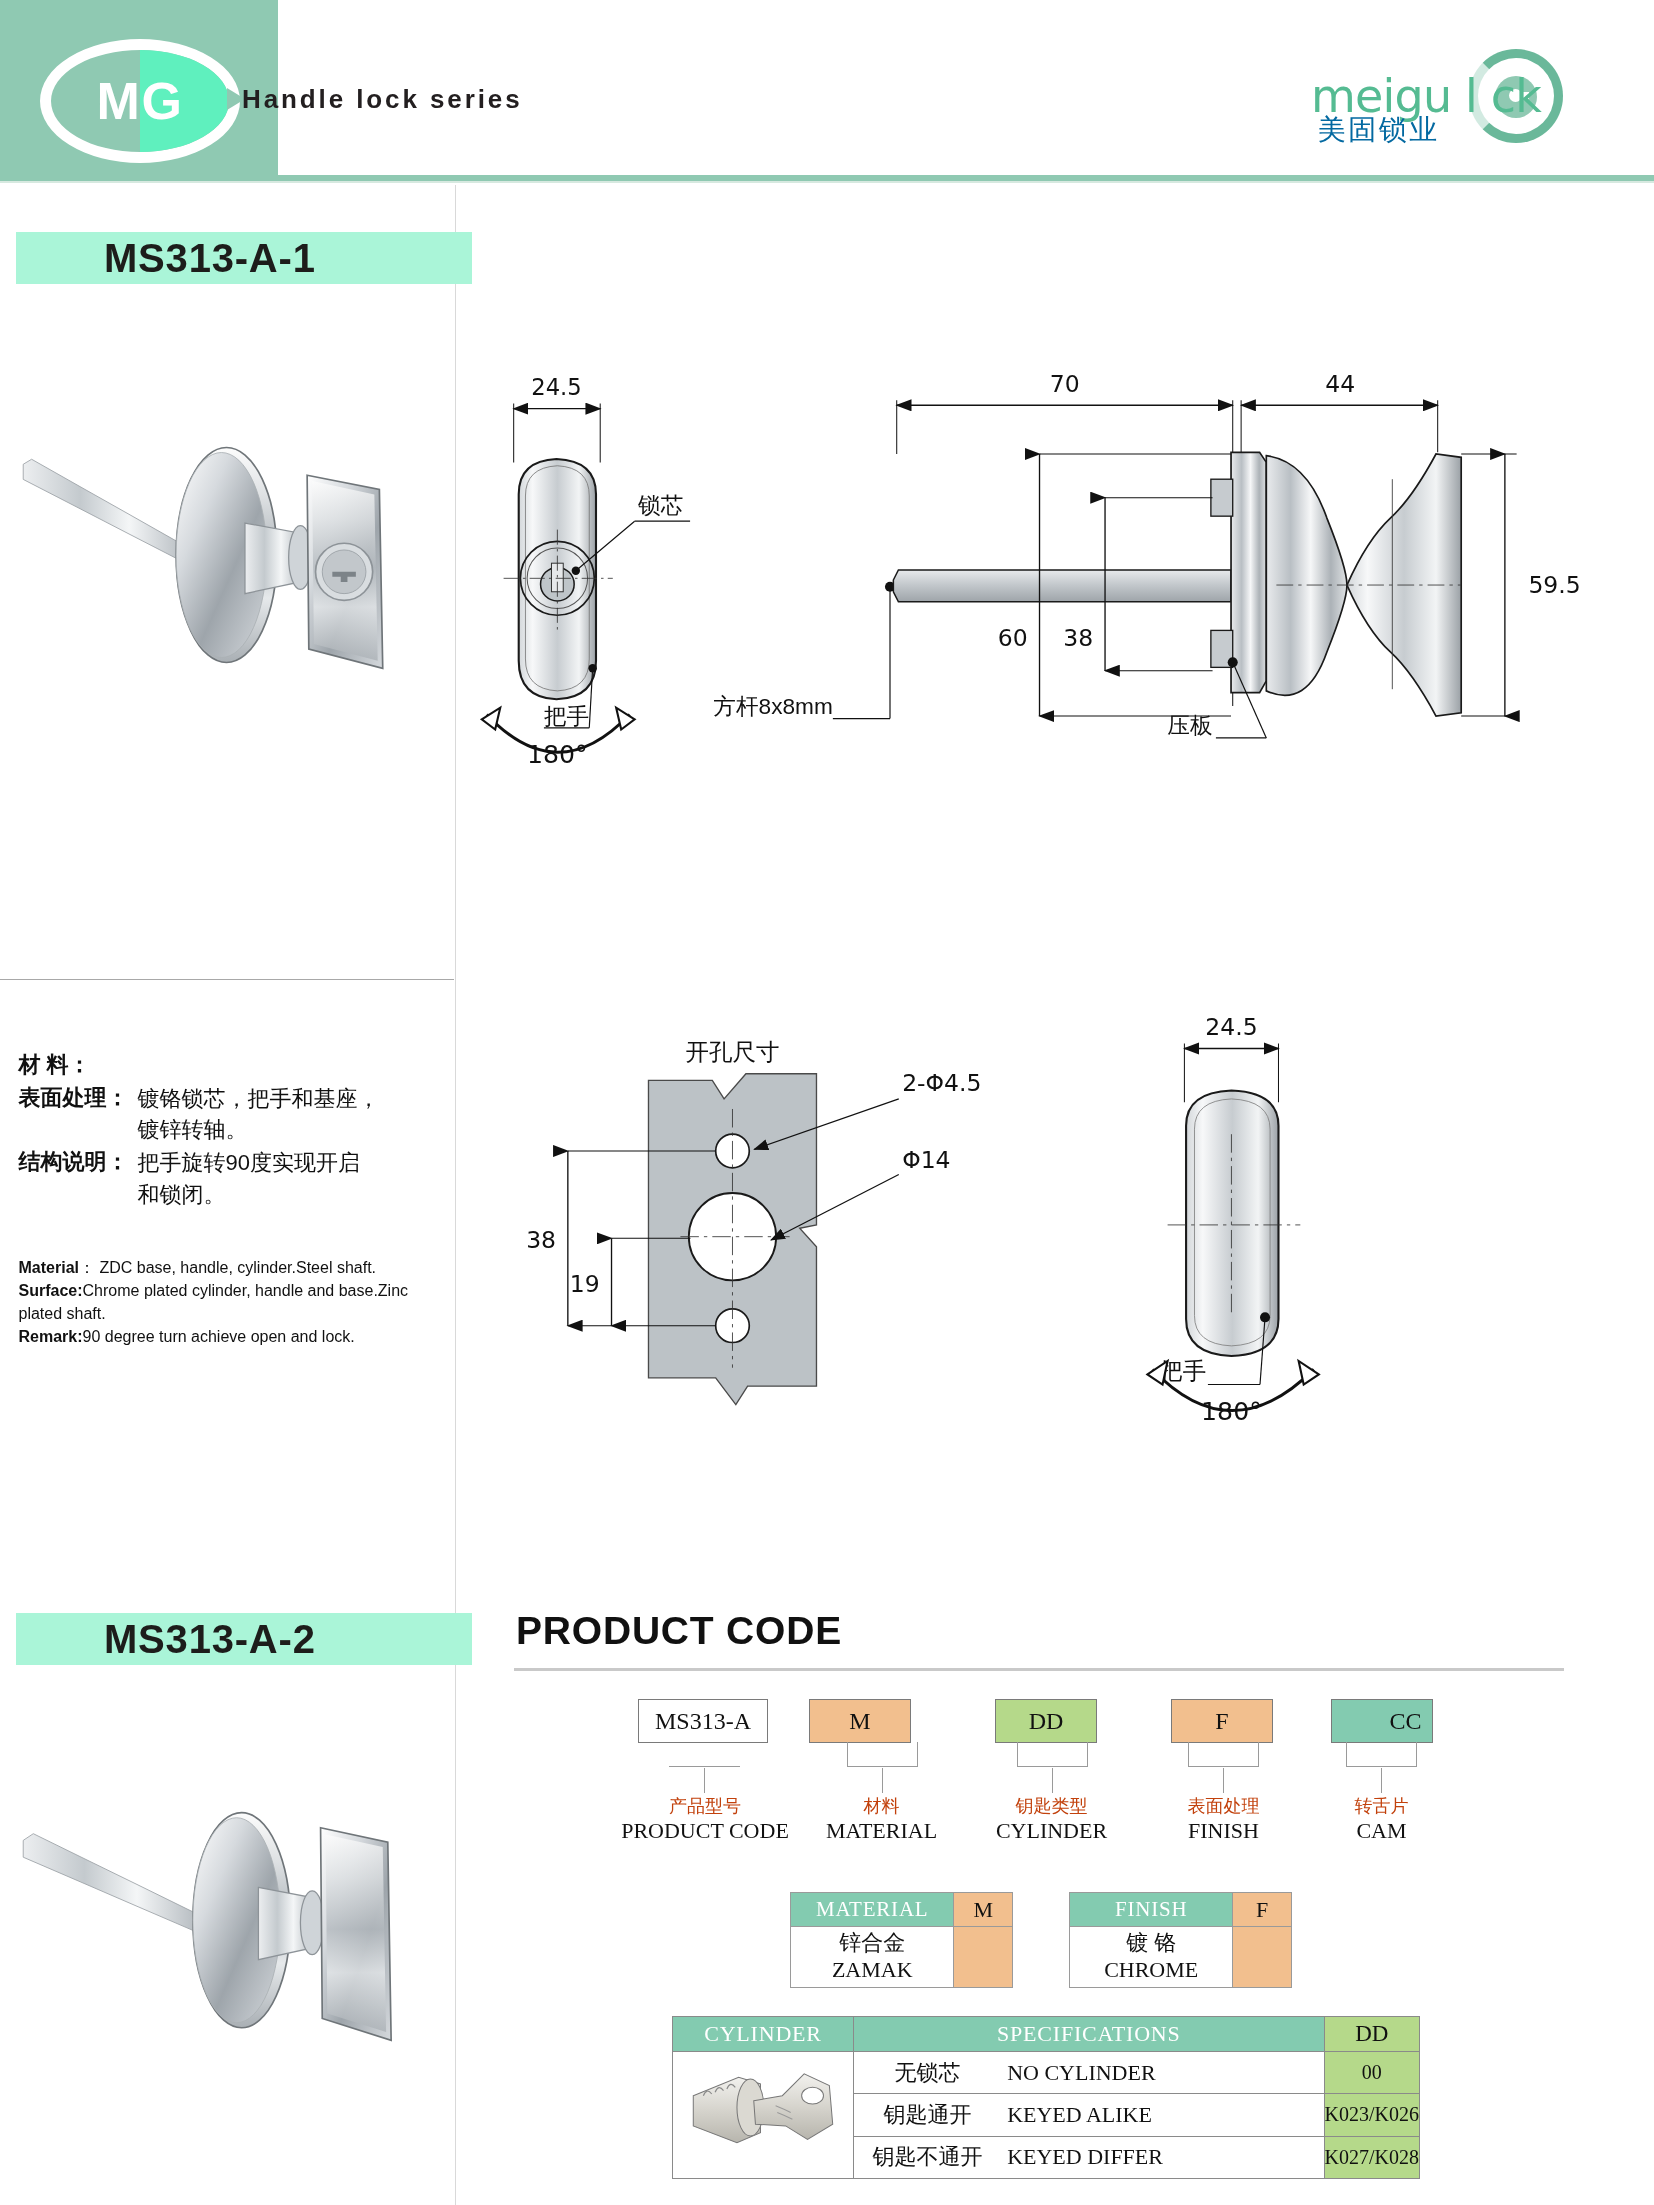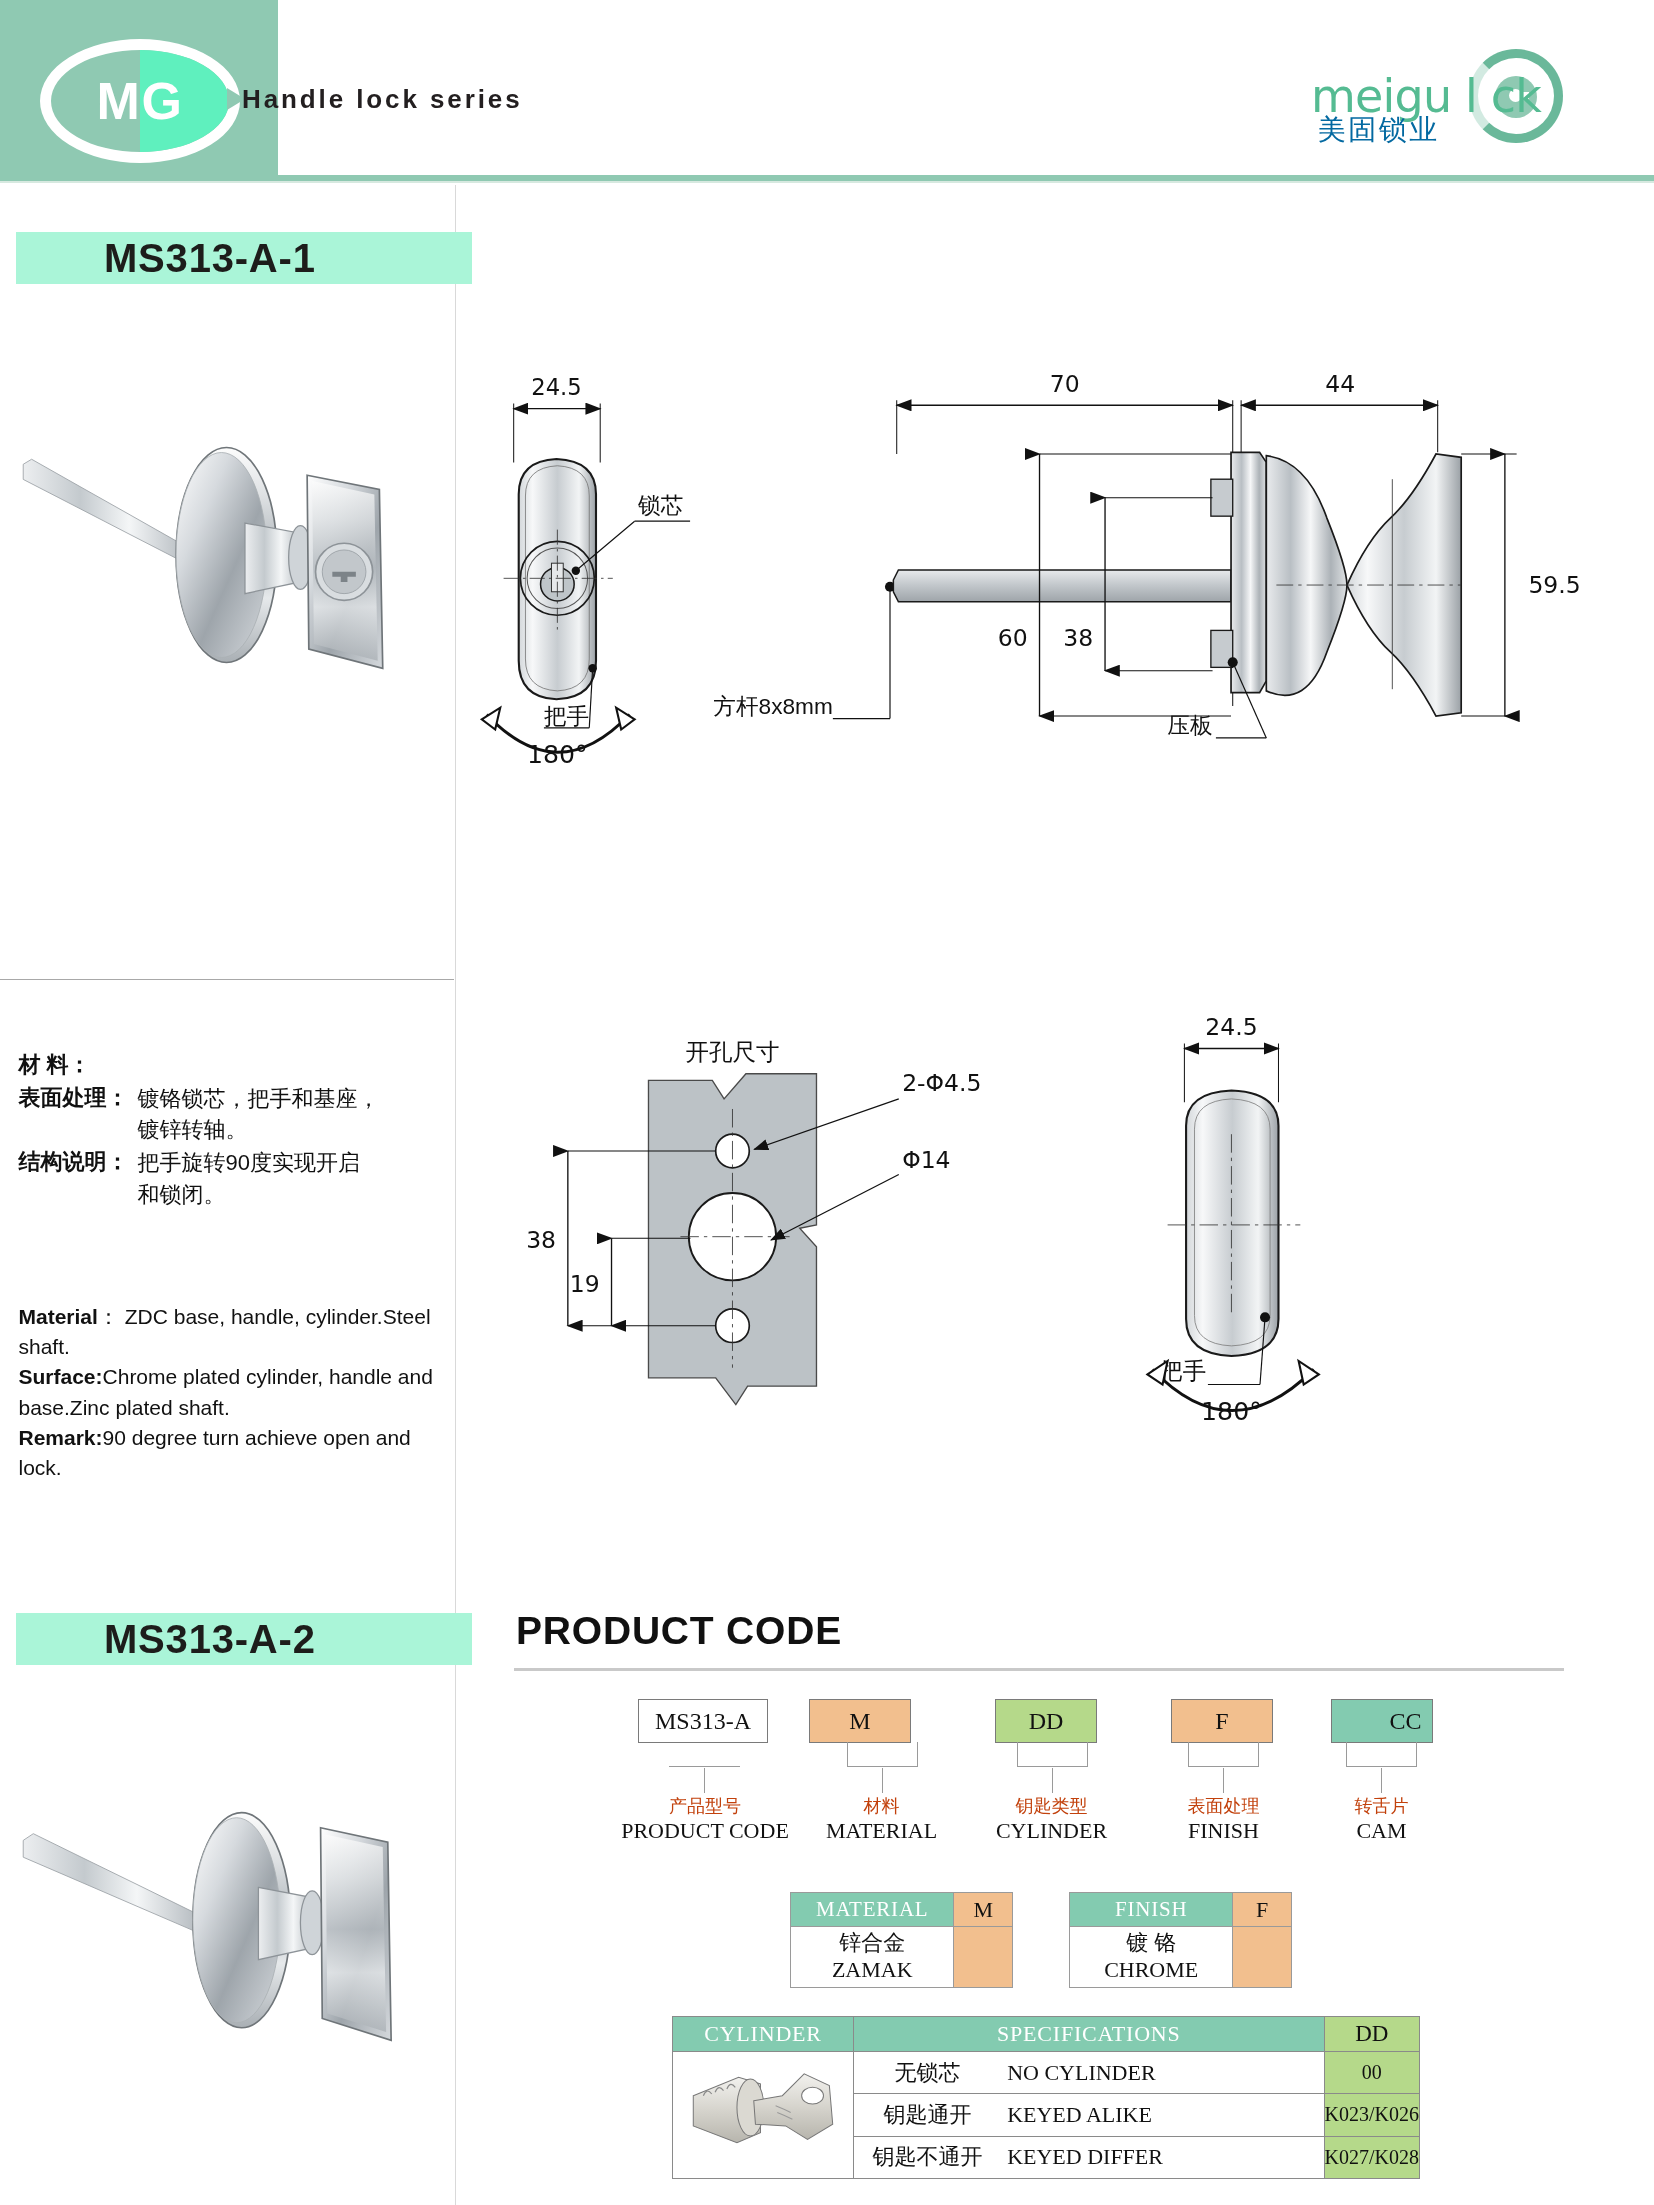--- a/index.html
+++ b/index.html
@@ -114,22 +114,22 @@
     position: absolute; left: 18.5px; top: 865px; width: 420px;
   }
   .spec-cn .row { display: flex; margin-bottom: 2.5px; }
   .spec-cn .lbl {
     font-size: 22px; font-weight: bold; color: #111; width: 119px;
     flex-shrink: 0; letter-spacing: 0px;
   }
   .spec-cn .val { font-size: 22px; color: #111; line-height: 1.42; }
 
   .spec-en {
-    position: absolute; left: 18.5px; top: 1117px; width: 420px;
-    font-size: 21px; color: #111; line-height: 1.44;
+    position: absolute; left: 18.5px; top: 1071px; width: 420px;
+    font-size: 16px; color: #111; line-height: 1.44;
   }
   .spec-en b { font-weight: bold; }
 
   
   .draw { position: absolute; }
 
   
   .pc-title {
     position: absolute; left: 516px; top: 1609px;
     font-size: 39px; font-weight: bold; color: #111; letter-spacing: 0.8px;

